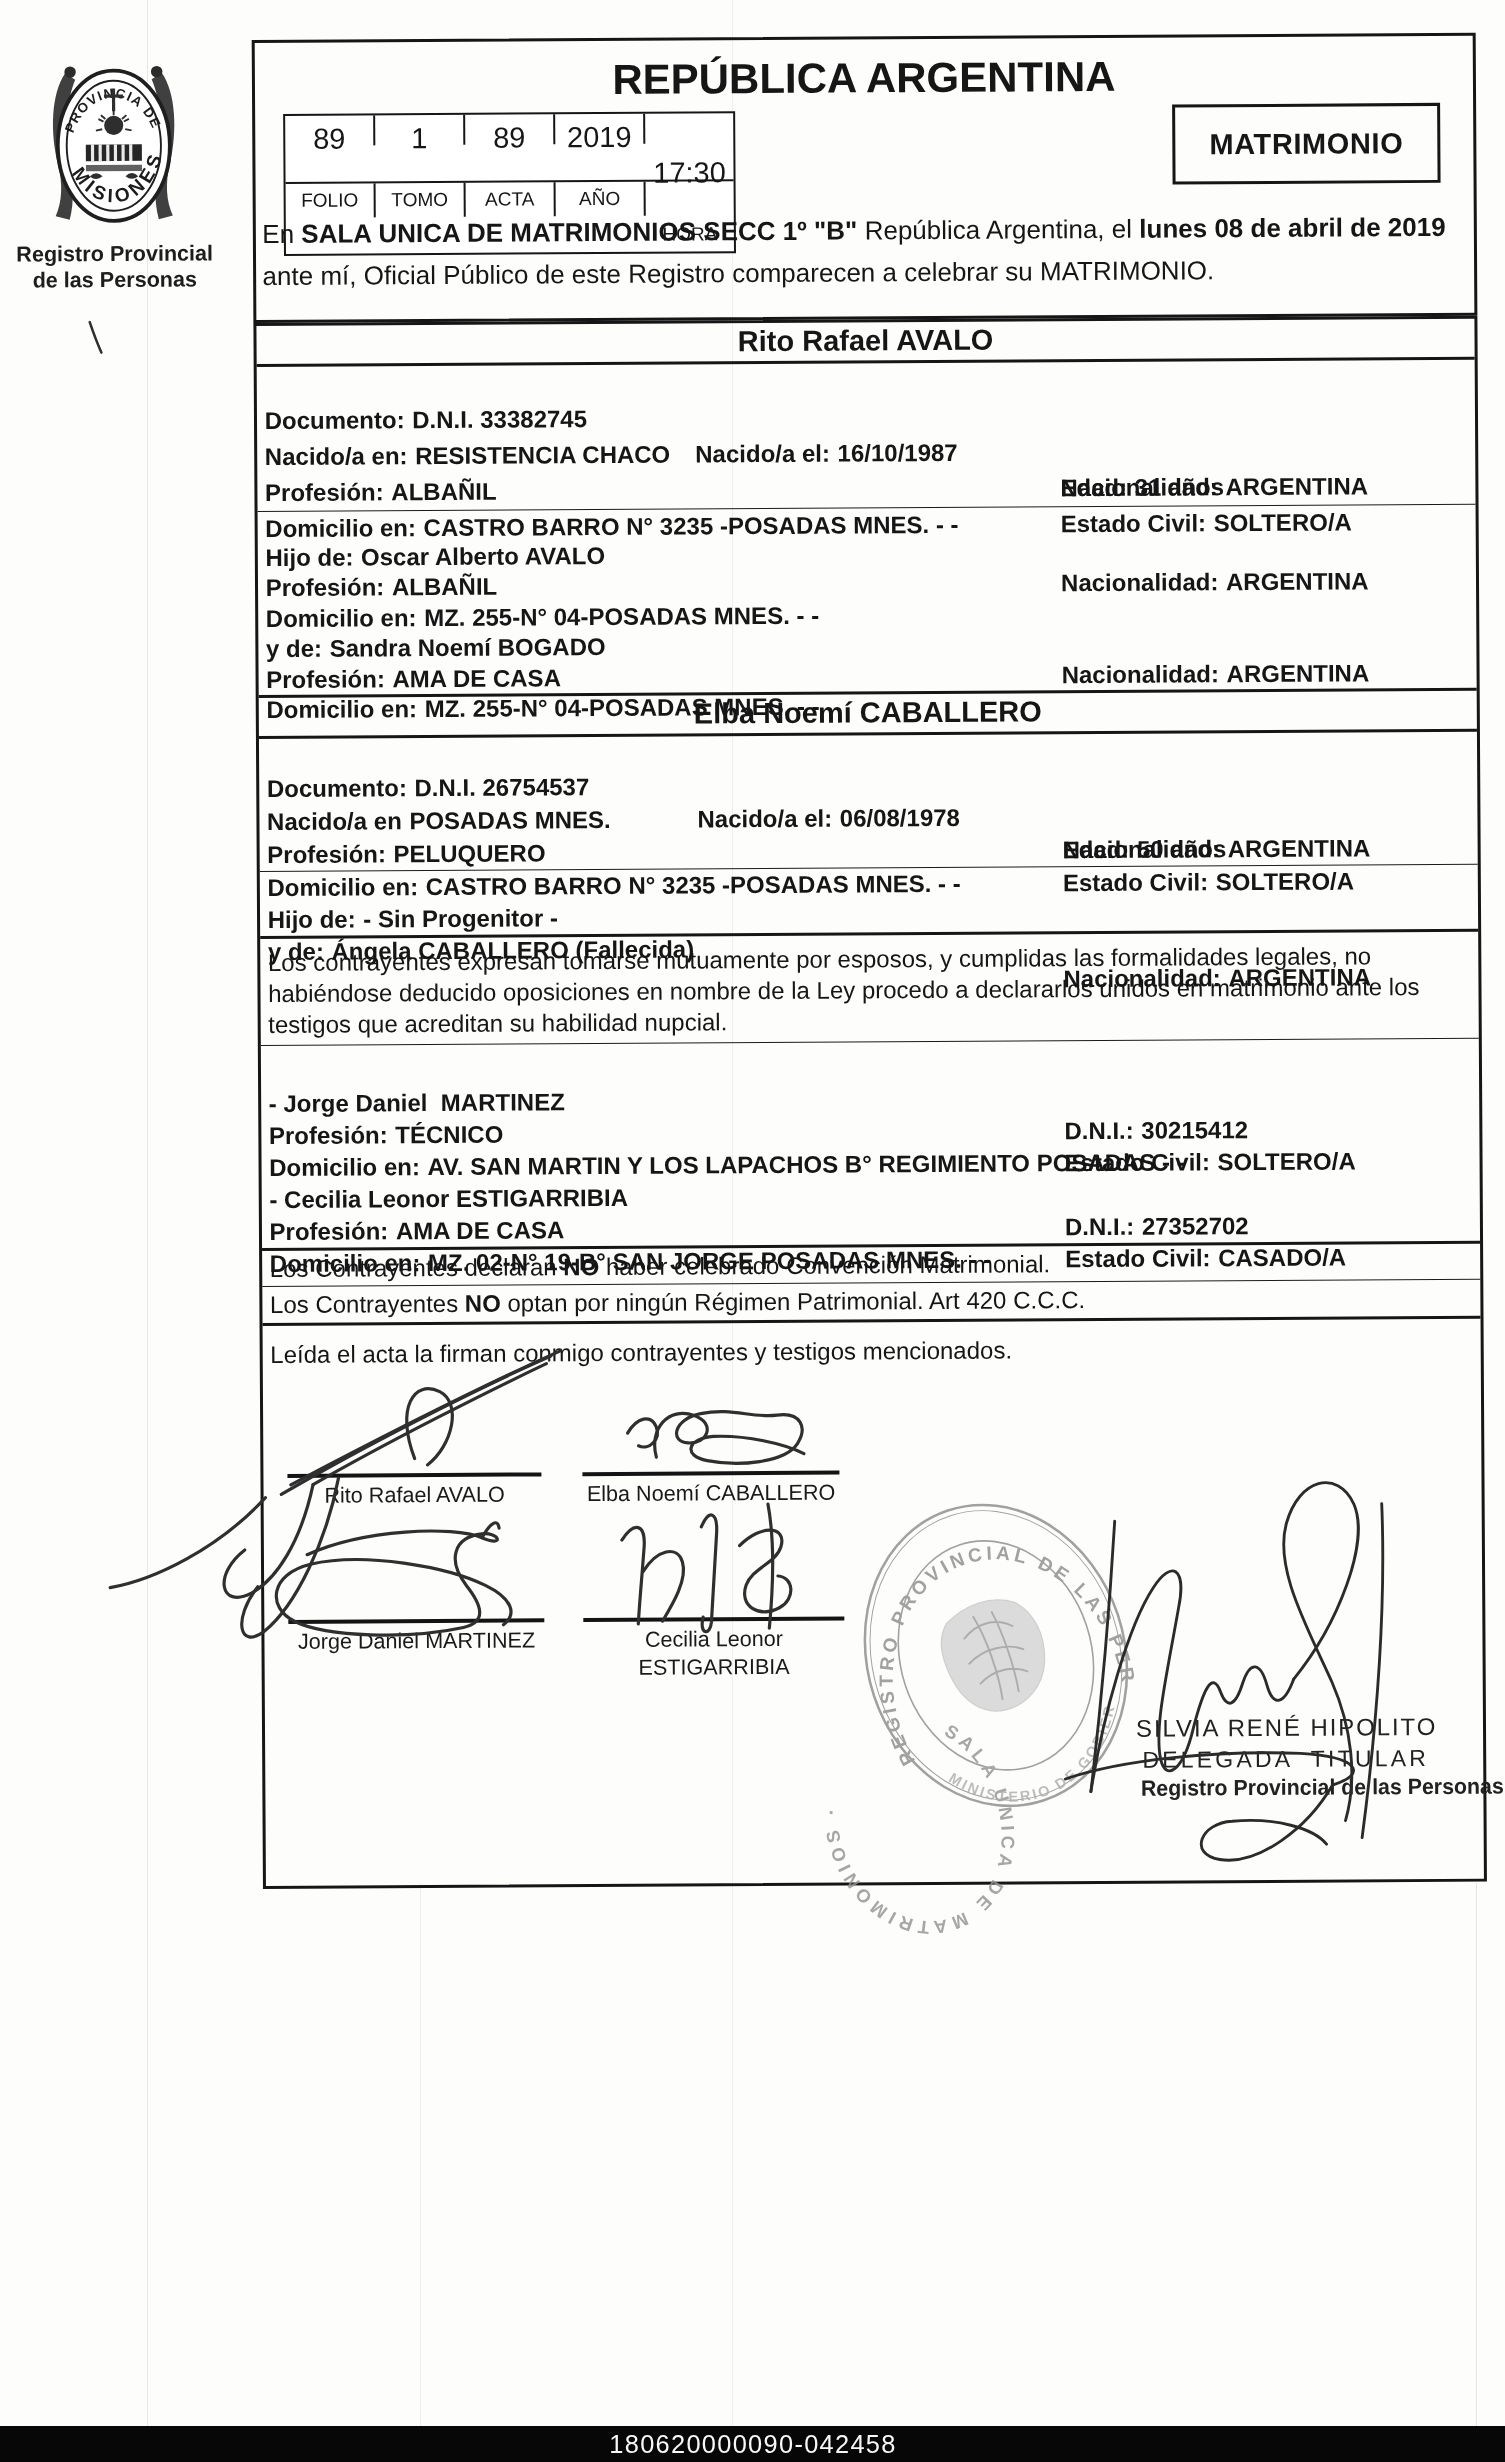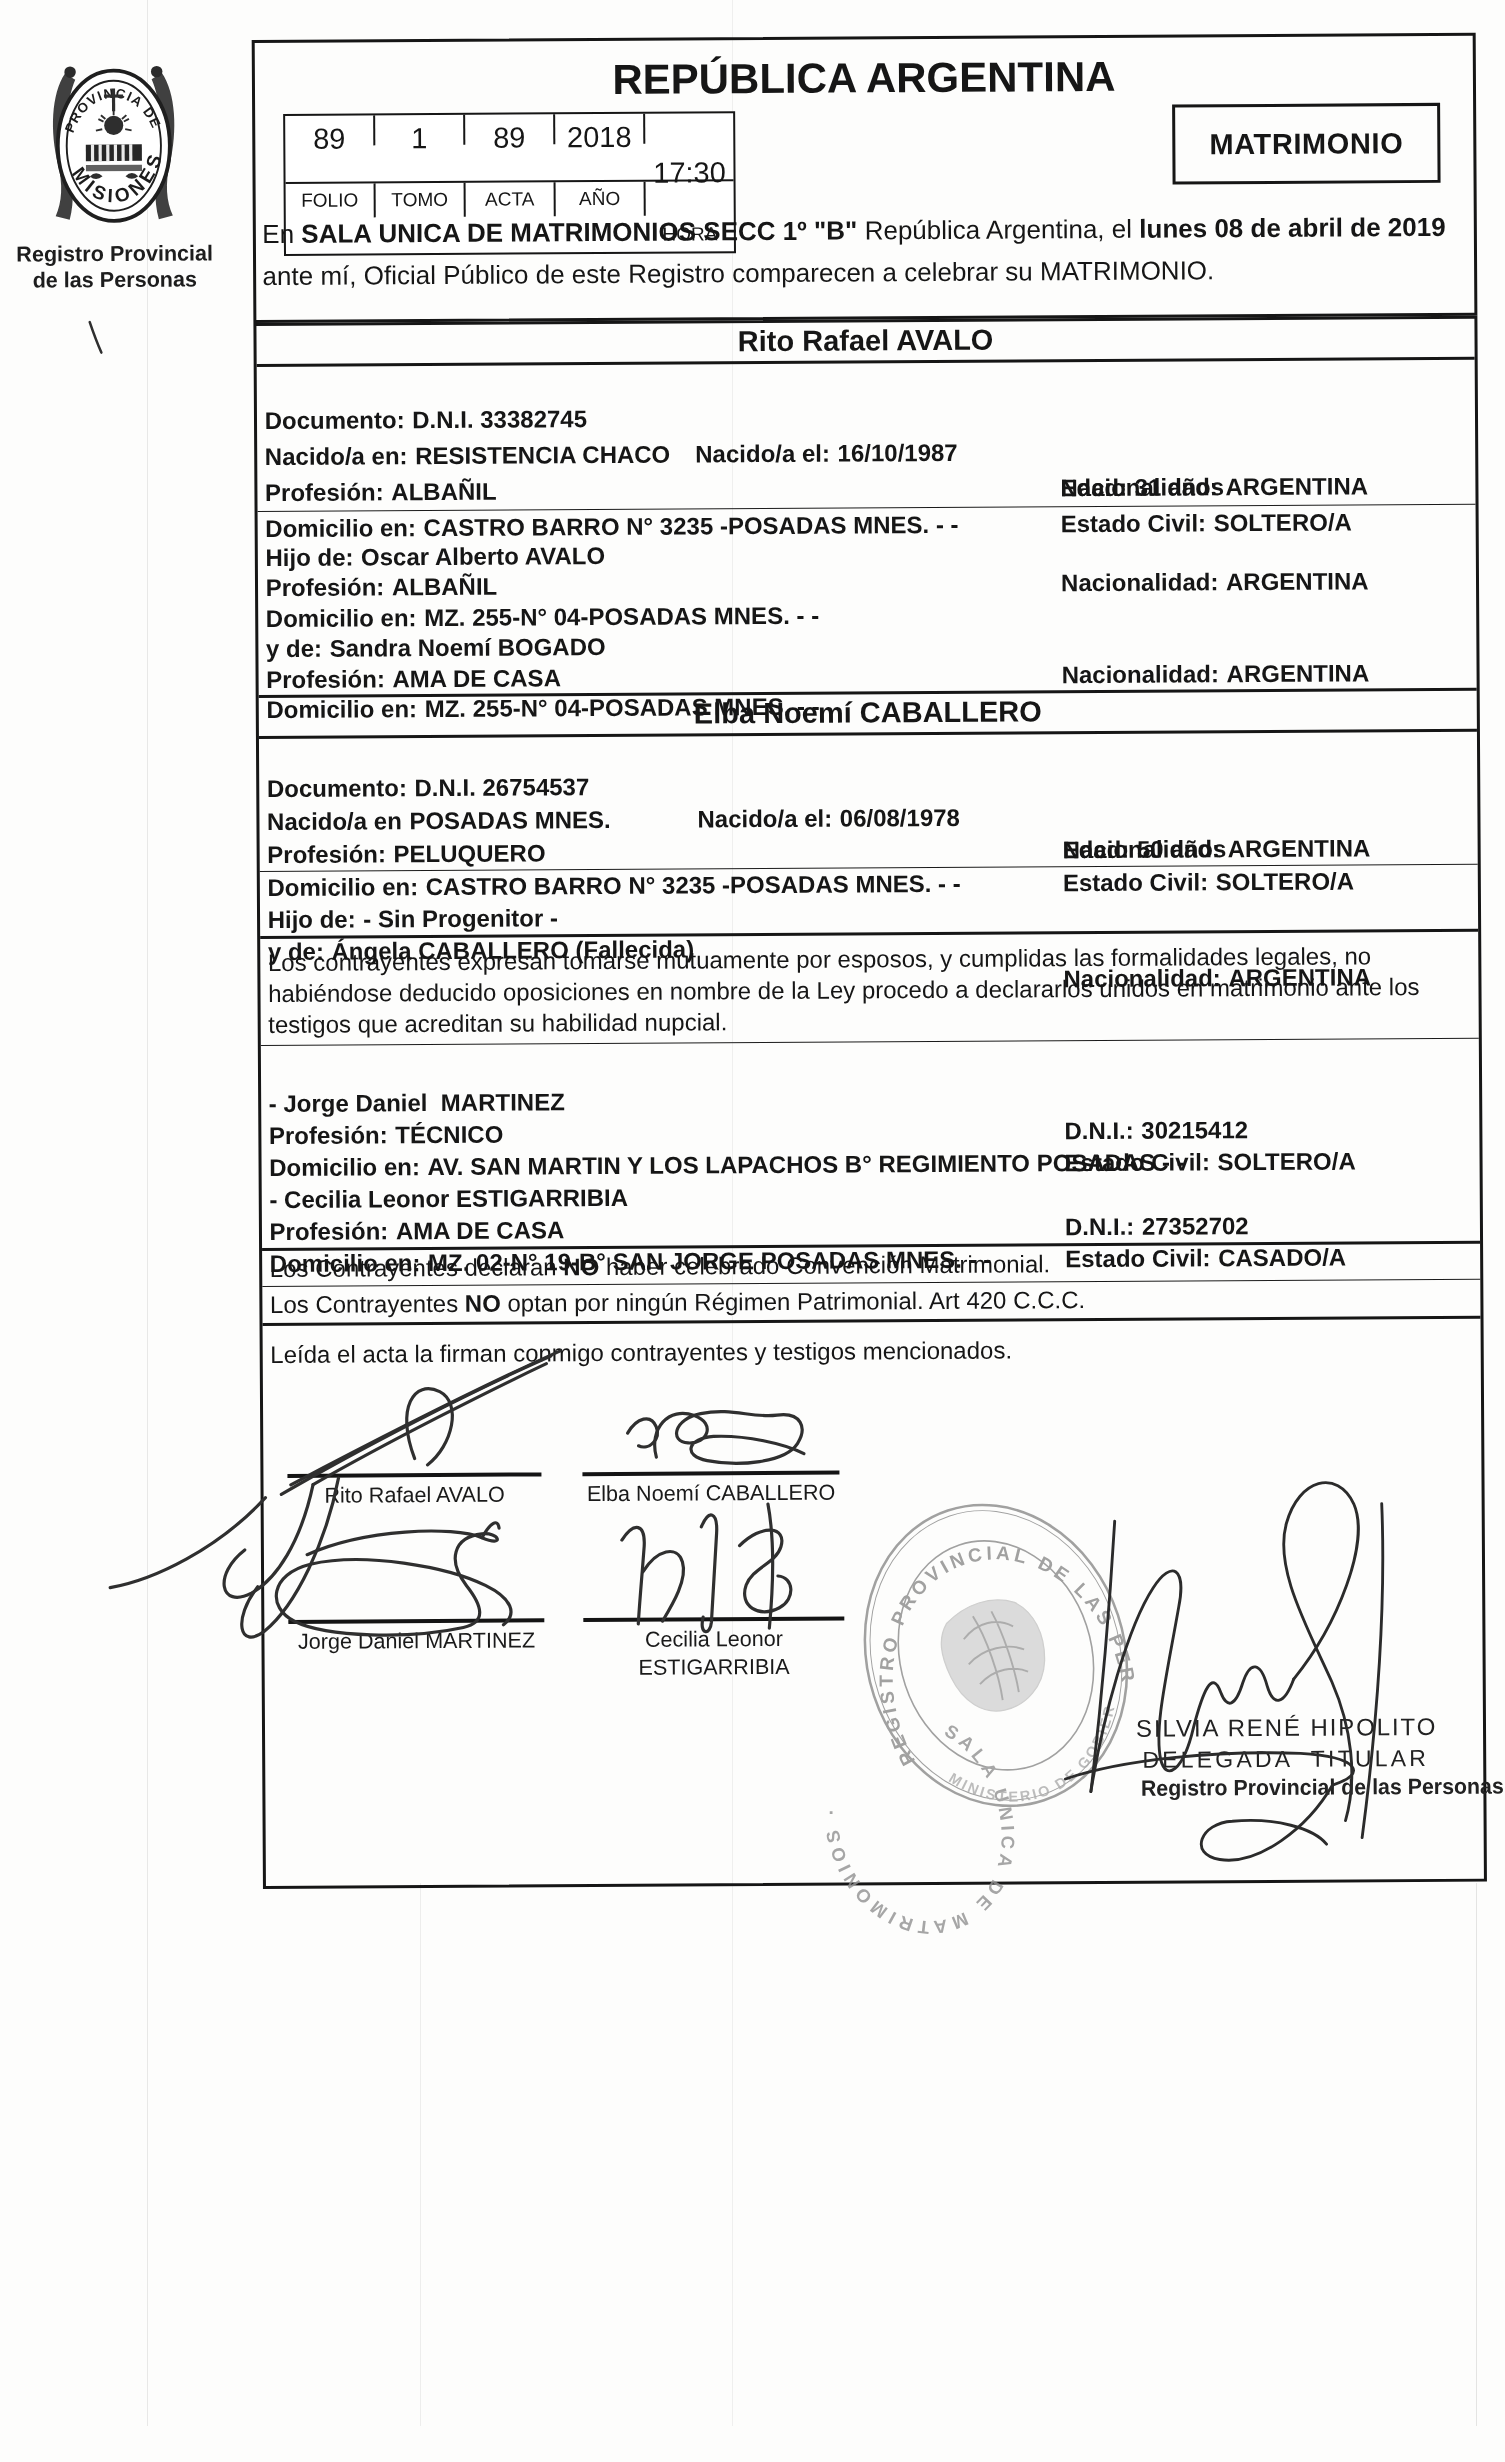--- a/index.html
+++ b/index.html
@@ -115,21 +115,21 @@
     </div>
 
     <div class="box" id="headerBox">
       <div class="doc-title">REPÚBLICA ARGENTINA</div>
 
       <div class="registry">
         <div class="reg-row">
           <div class="reg-cell reg-val">89</div>
           <div class="reg-cell reg-val">1</div>
           <div class="reg-cell reg-val">89</div>
-          <div class="reg-cell reg-val">2018</div>
+          <div class="reg-cell reg-val">2019</div>
           <div class="reg-cell reg-val">17:30</div>
         </div>
         <div class="reg-row reg-lab-row">
           <div class="reg-cell reg-lab">FOLIO</div>
           <div class="reg-cell reg-lab">TOMO</div>
           <div class="reg-cell reg-lab">ACTA</div>
           <div class="reg-cell reg-lab">AÑO</div>
           <div class="reg-cell reg-lab">HORA</div>
         </div>
       </div>
@@ -338,14 +338,17 @@
         <path d="M1700,2820 C1720,2700 1760,2560 1800,2500 C1830,2455 1852,2470 1840,2530 C1820,2640 1800,2720 1810,2770 C1818,2805 1845,2790 1862,2720 C1878,2660 1892,2630 1905,2665 C1915,2692 1928,2688 1940,2650 C1952,2615 1968,2618 1978,2655 C1988,2690 2005,2685 2020,2645"></path>
         <path d="M2020,2645 C2090,2560 2142,2430 2116,2370 C2090,2315 2030,2330 2010,2400 C1990,2470 2040,2560 2080,2650 C2110,2720 2120,2800 2100,2868"></path>
         <path d="M1660,2800 C1750,2770 1900,2756 2030,2762 C2122,2768 2136,2795 2080,2812"></path>
         <path d="M2080,2812 C2040,2880 1962,2938 1902,2928 C1852,2920 1872,2870 1922,2868 C1990,2862 2050,2880 2070,2905"></path>
         <path d="M2160,2370 C2166,2540 2150,2720 2126,2895"></path>
       </g>
     </svg>
 
   </div>
 
+  <div class="code-bar">
+    <span>180620000090-042458</span>
+  </div>
 </div>
 
 
 </body></html>

